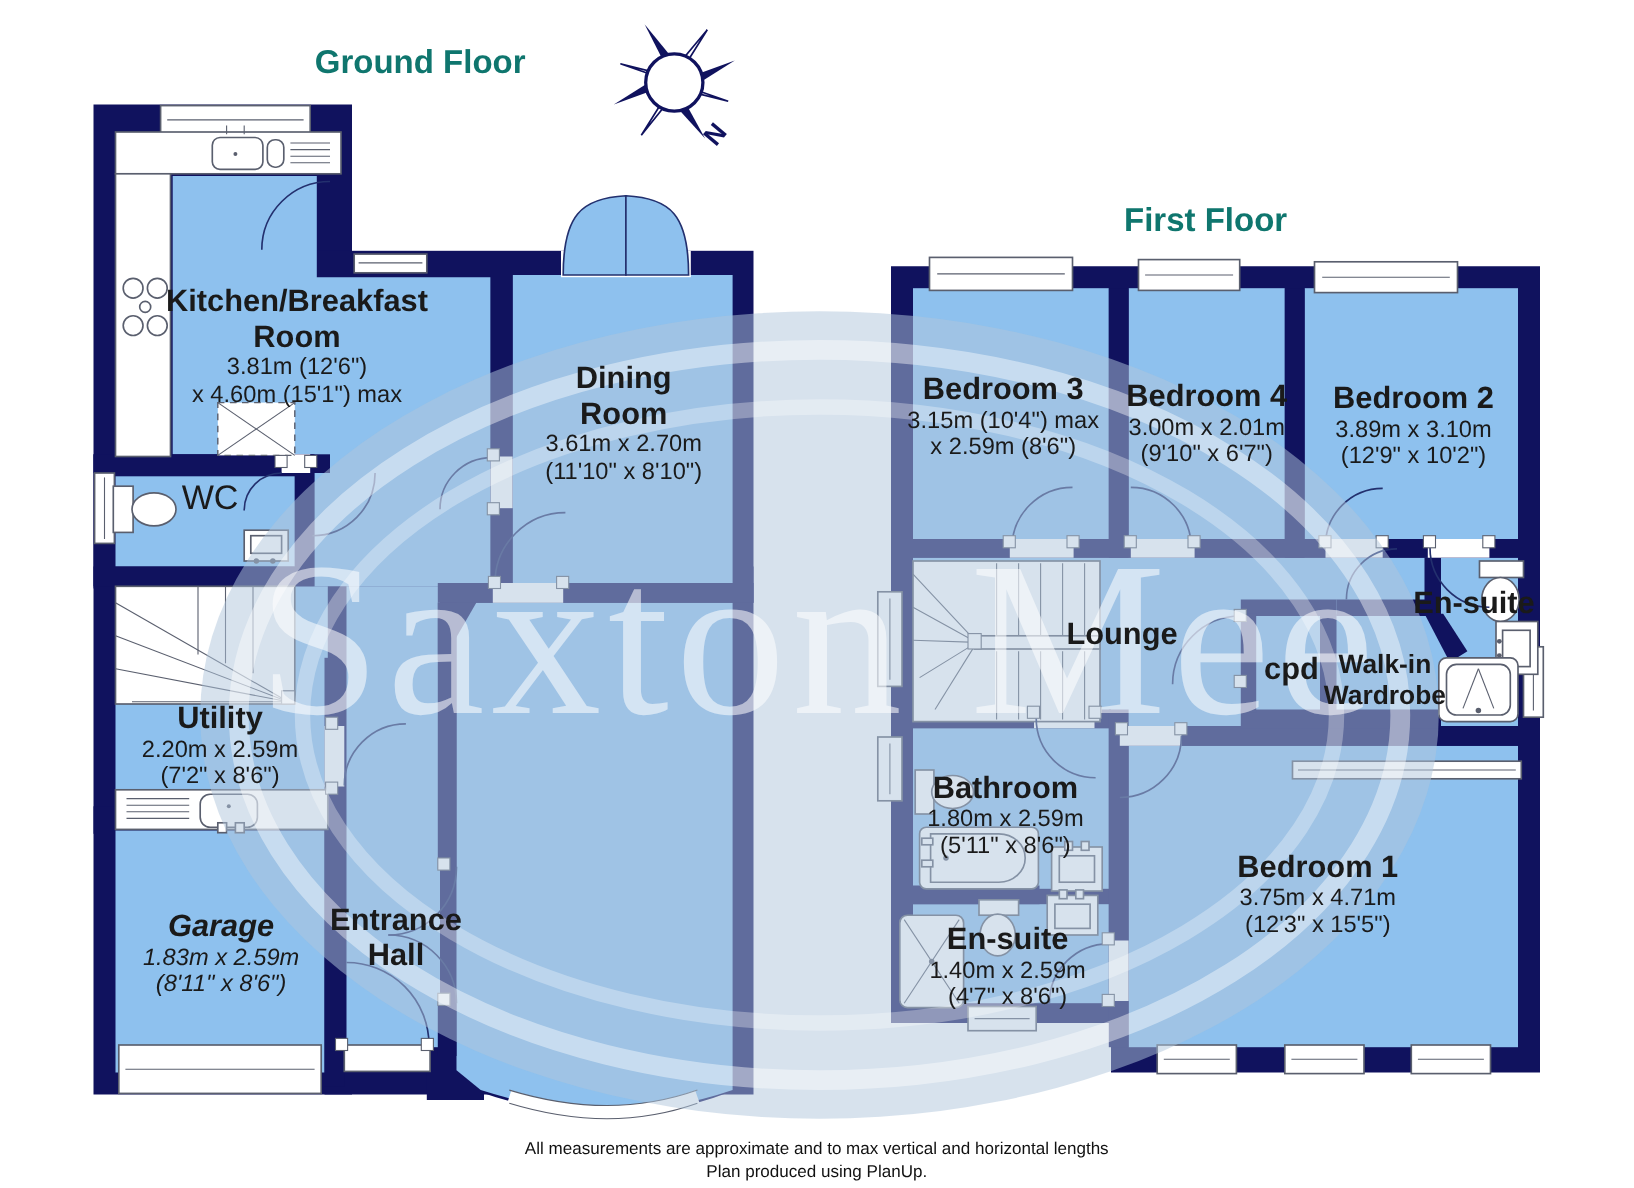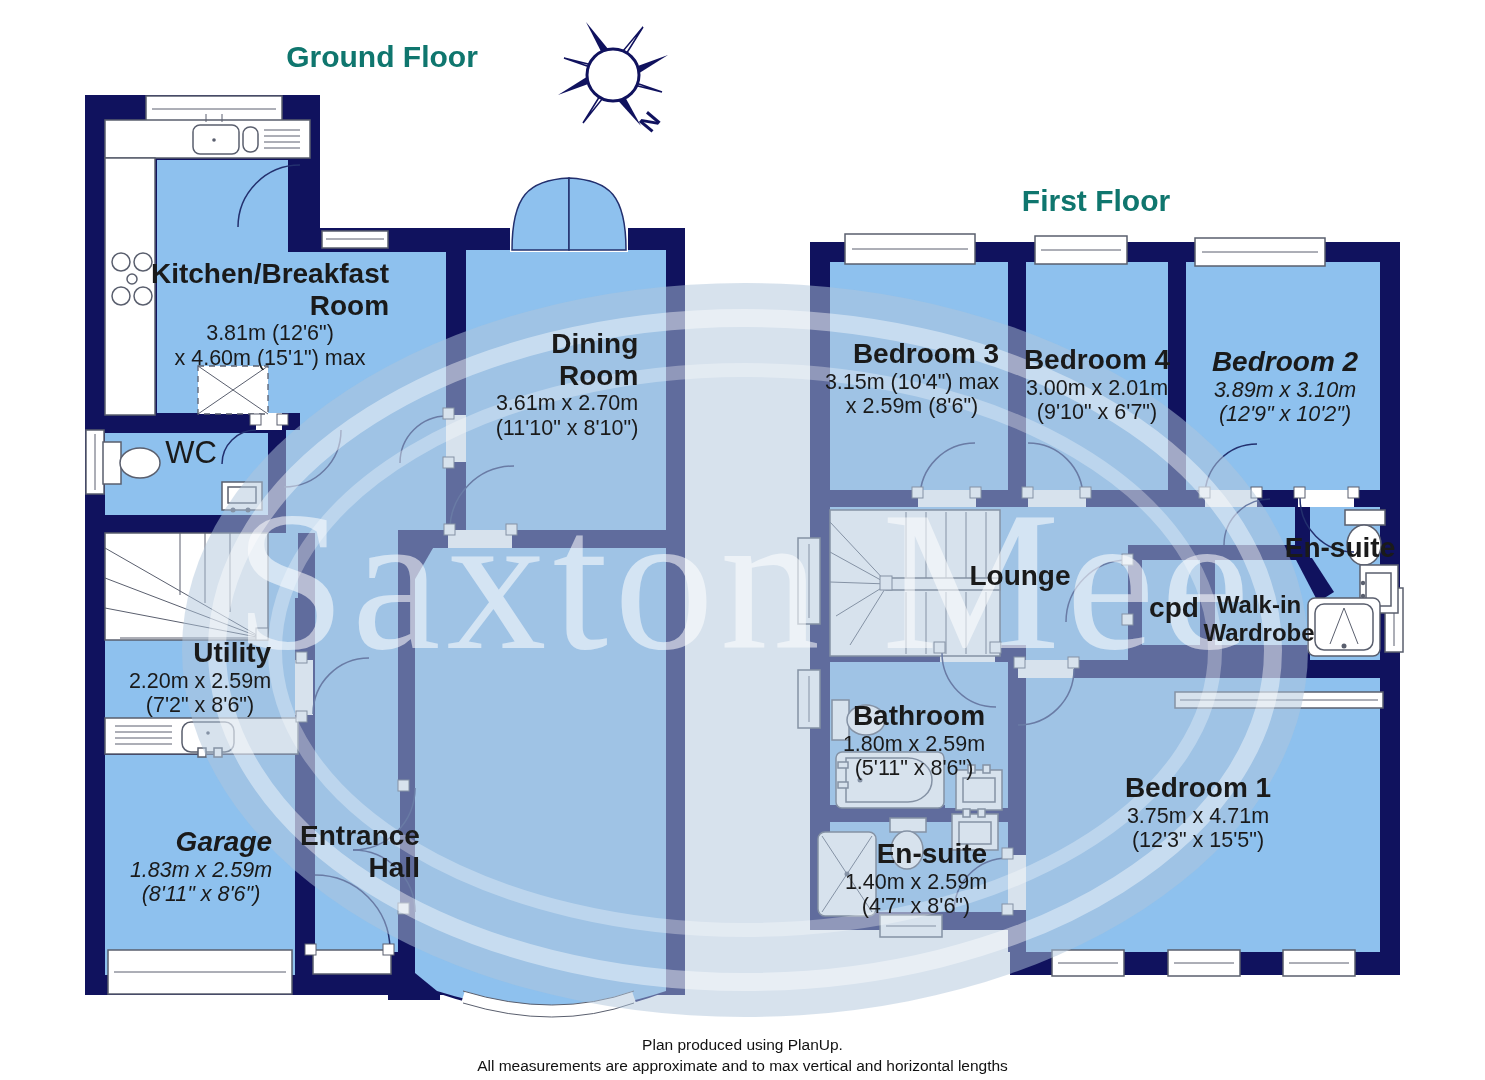--- a/index.html
+++ b/index.html
@@ -16,21 +16,21 @@
   .leaf{fill:var(--room);stroke:#23306e;stroke-width:1.5;}
   .fx{fill:#ffffff;stroke:#5a5f6e;stroke-width:1.5;}
   .fxd{fill:#ffffff;stroke:#5a5f6e;stroke-width:1.3;stroke-dasharray:6 5;}
   .win{fill:#ffffff;stroke:#5a5f6e;stroke-width:1.5;}
   .winl{stroke:#5a5f6e;stroke-width:1;}
   .arc{fill:none;stroke:#23306e;stroke-width:1.5;}
   .jamb{fill:#ffffff;stroke:#5a5f6e;stroke-width:1;}
   .gap{fill:#ffffff;}
   .lbl{position:absolute;transform:translateX(-50%);text-align:center;color:var(--label);
        line-height:1.13;white-space:nowrap;}
-  .nm{font-weight:bold;font-size:28px;text-align:right;}
+  .nm{font-weight:bold;font-size:28px;}
   .nm-big{font-weight:normal;font-size:31px;}
   .nm-sm{font-weight:bold;font-size:24px;line-height:1.15;}
   .dm{font-size:21.5px;}
   .title{font-weight:bold;font-size:30px;color:#0f766e;}
   .footer-line{font-size:15.5px;color:#111;line-height:1.35;}
 </style>
 </head>
 <body>
 
 <div id="stage">
@@ -434,21 +434,21 @@
   <div class="dm">3.15m (10'4") max</div>
   <div class="dm">x 2.59m (8'6")</div>
 </div>
 
 <div class="lbl" style="left:1097px;top:344px;">
   <div class="nm">Bedroom 4</div>
   <div class="dm">3.00m x 2.01m</div>
   <div class="dm">(9'10" x 6'7")</div>
 </div>
 
-<div class="lbl" style="left:1285px;top:346px;font-style:italic;">
+<div class="lbl" style="left:1285px;top:346px;">
   <div class="nm">Bedroom 2</div>
   <div class="dm">3.89m x 3.10m</div>
   <div class="dm">(12'9" x 10'2")</div>
 </div>
 
 <div class="lbl nm" style="left:1020px;top:560px;">Lounge</div>
 <div class="lbl nm" style="left:1174px;top:572px;margin-top:20px;">cpd</div>
 
 <div class="lbl" style="left:1259px;top:591px;">
   <div class="nm-sm">Walk-in</div>
@@ -469,17 +469,17 @@
   <div class="dm">(4'7" x 8'6")</div>
 </div>
 
 <div class="lbl" style="left:1198px;top:772px;">
   <div class="nm">Bedroom 1</div>
   <div class="dm">3.75m x 4.71m</div>
   <div class="dm">(12'3" x 15'5")</div>
 </div>
 
 <div class="lbl" style="left:50%;top:1035px;">
+  <div class="footer-line">All measurements are approximate and to max vertical and horizontal lengths</div>
   <div class="footer-line">Plan produced using PlanUp.</div>
-  <div class="footer-line">All measurements are approximate and to max vertical and horizontal lengths</div>
 </div>
 
 </div>
 
 </body></html>

